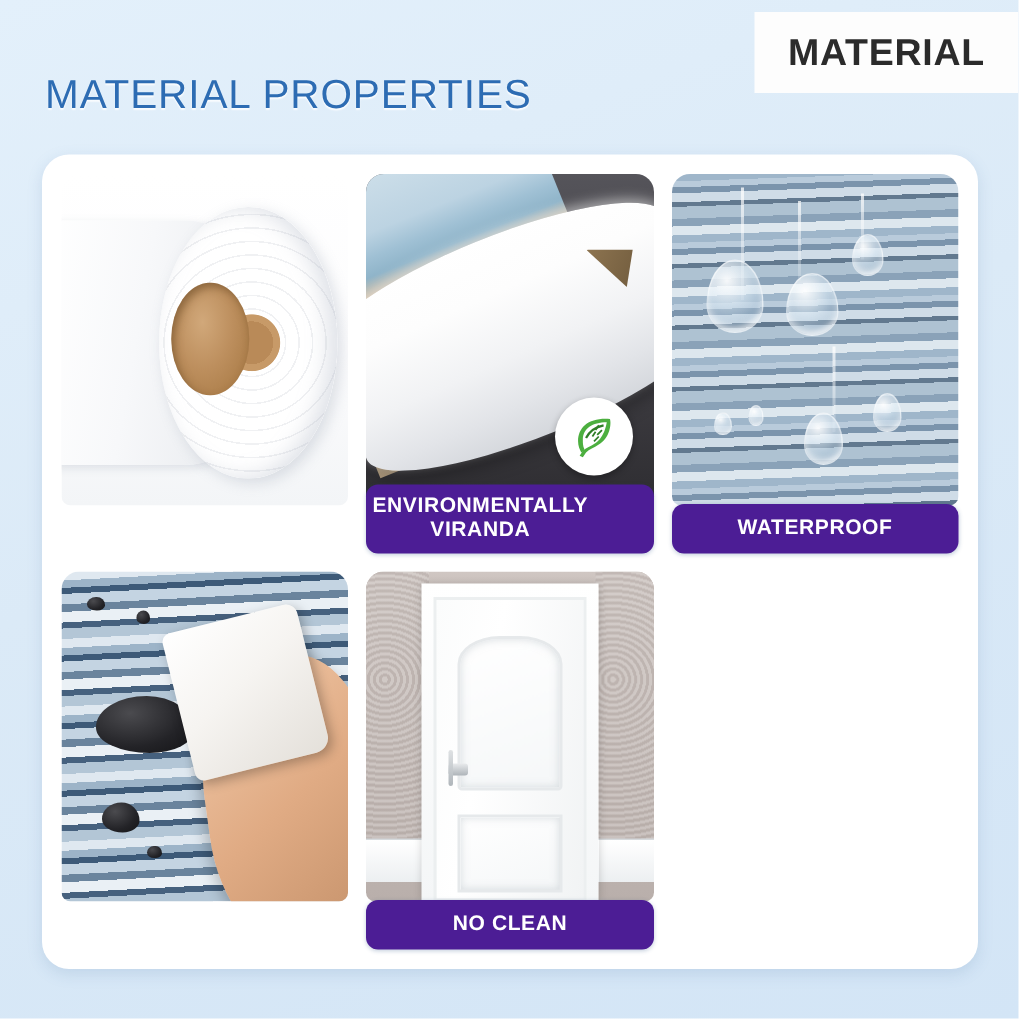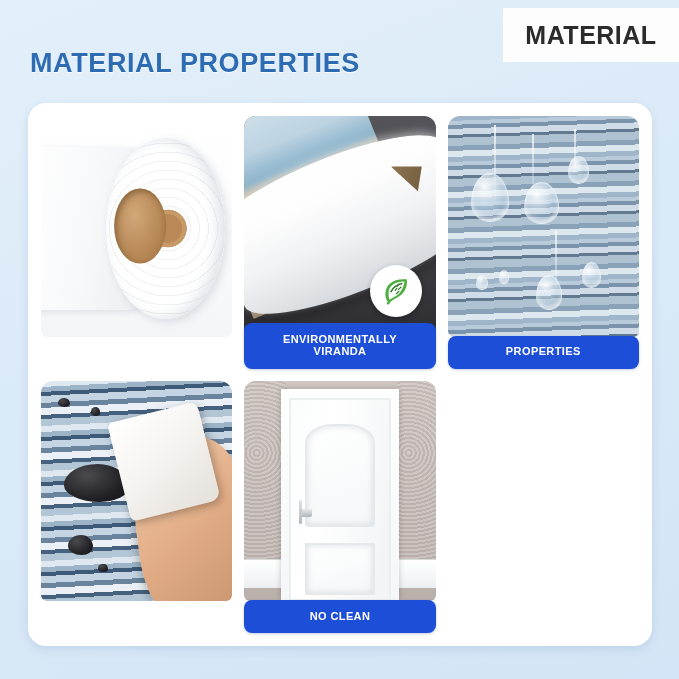--- a/index.html
+++ b/index.html
@@ -18,21 +18,21 @@
     position: absolute;
     top: 0; left: 0; right: 0;
     height: 103px;
   }
 
   .page-title {
     position: absolute;
     left: 30px;
     top: 48px;
     font-size: 27px;
-    font-weight: bold;
+    font-weight: normal;
     letter-spacing: 0.6px;
     color: #2d6cb3;
     text-shadow: 0 1px 1px rgba(255,255,255,0.85);
     white-space: nowrap;
   }
 
   .brand-box {
     position: absolute;
     left: 503px;
     top: 8px;
@@ -83,33 +83,32 @@
     position: absolute;
     left: 0; right: 0; top: 0;
     bottom: 32px;
     border-radius: 12px 12px 6px 6px;
     overflow: hidden;
   }
 
   .card-label {
     position: absolute;
     left: 0; right: 0; bottom: 0;
-    background: #1d4ed8;
+    background: #4c1d95;
     border-radius: 8px;
     color: #ffffff;
-    font-size: 11px;
+    font-size: 14px;
     font-weight: bold;
     letter-spacing: 0.4px;
     text-align: center;
     line-height: 1.12;
     padding: 8px 4px 9px;
     min-height: 33px;
     display: flex;
     align-items: center;
-    justify-content: center;
     box-shadow: 0 1px 3px rgba(40,80,130,0.28);
   }
   .card-label.two-line {
     padding: 6px 4px 7px;
     min-height: 46px;
     z-index: 3;
   }
   .card-label span { display: block; width: 100%; }
 
   
@@ -445,21 +444,21 @@
           <div class="drop" style="left:12%;top:26%;width:20%;height:22%"></div>
           <div class="drop" style="left:40%;top:30%;width:18%;height:19%"></div>
           <div class="drop" style="left:63%;top:18%;width:11%;height:13%"></div>
           <div class="drop" style="left:46%;top:72%;width:14%;height:16%"></div>
           <div class="drop" style="left:70%;top:66%;width:10%;height:12%"></div>
           <div class="drop" style="left:15%;top:72%;width:6%;height:7%"></div>
           <div class="drop" style="left:27%;top:70%;width:5%;height:6%"></div>
         </div>
       </div>
       <div class="card-label">
-        <span>PROPERTIES</span>
+        <span>WATERPROOF</span>
       </div>
     </div>
 
     <div class="card">
       <div class="card-photo">
         <div class="cln-bg">
           <div class="stain" style="left:12%;top:38%;width:34%;height:17%"></div>
           <div class="stain" style="left:14%;top:70%;width:13%;height:9%"></div>
           <div class="stain" style="left:30%;top:83%;width:5%;height:4%"></div>
           <div class="stain" style="left:42%;top:20%;width:7%;height:5%"></div>

